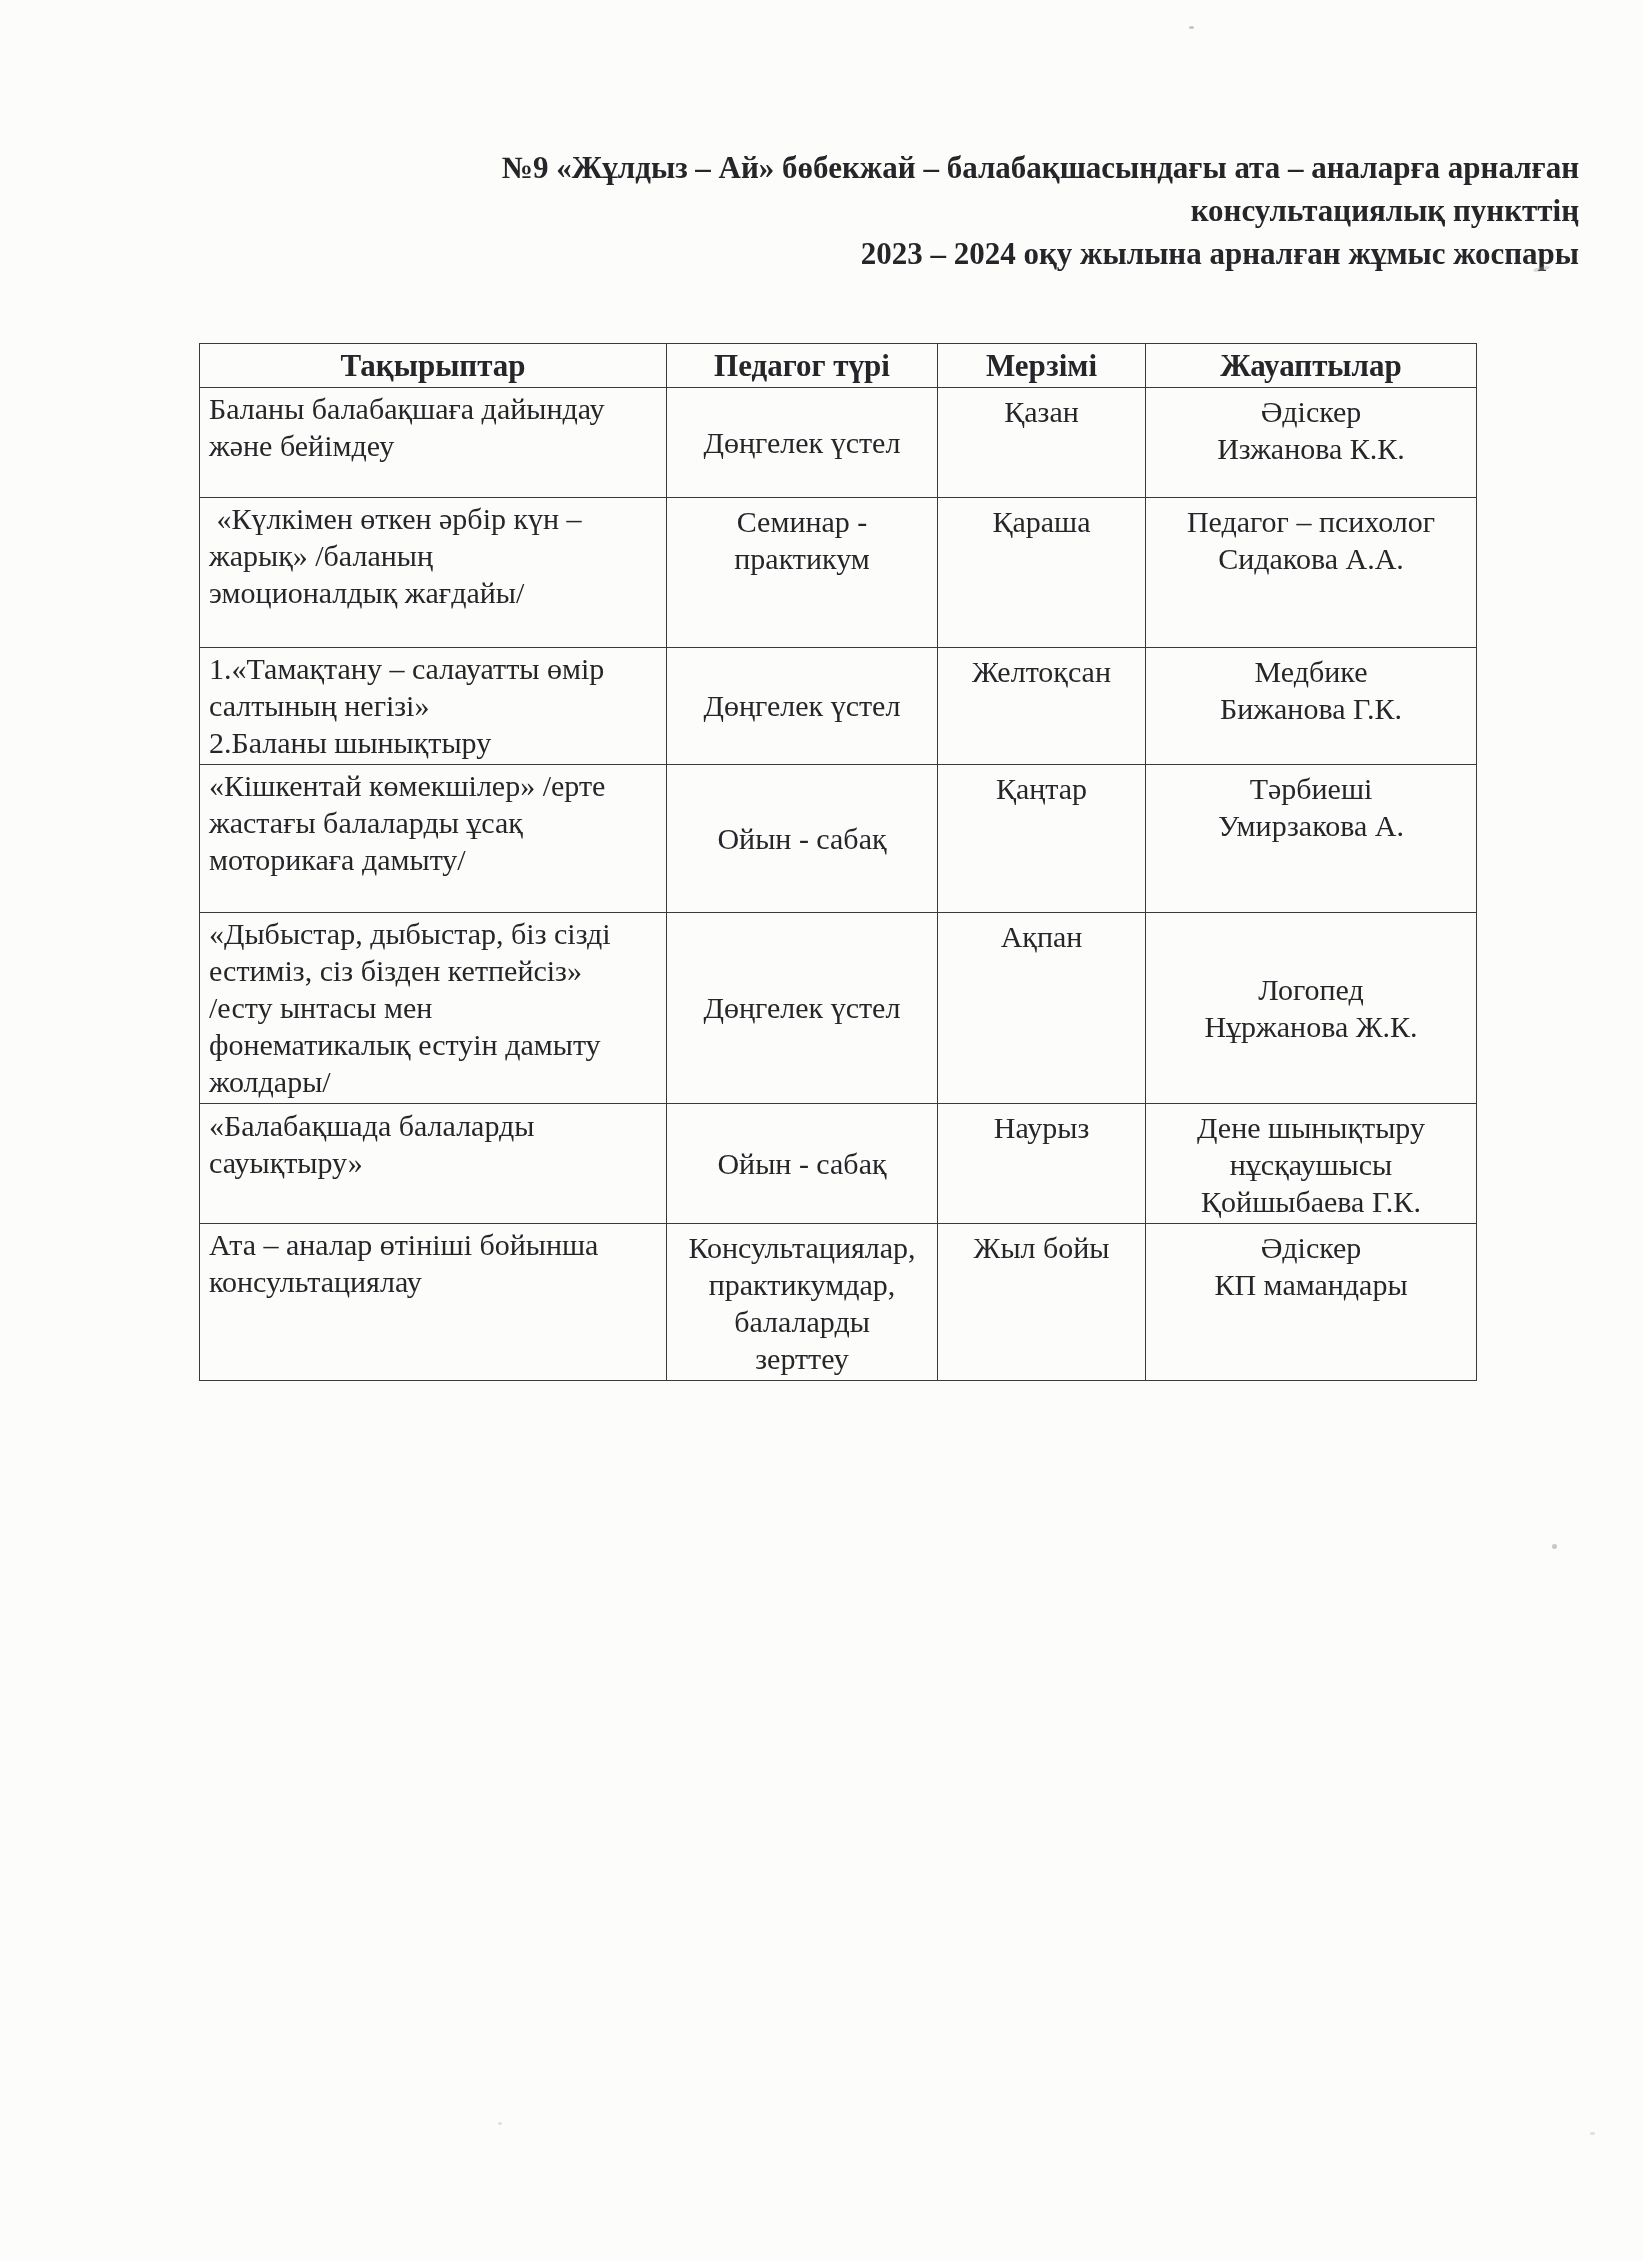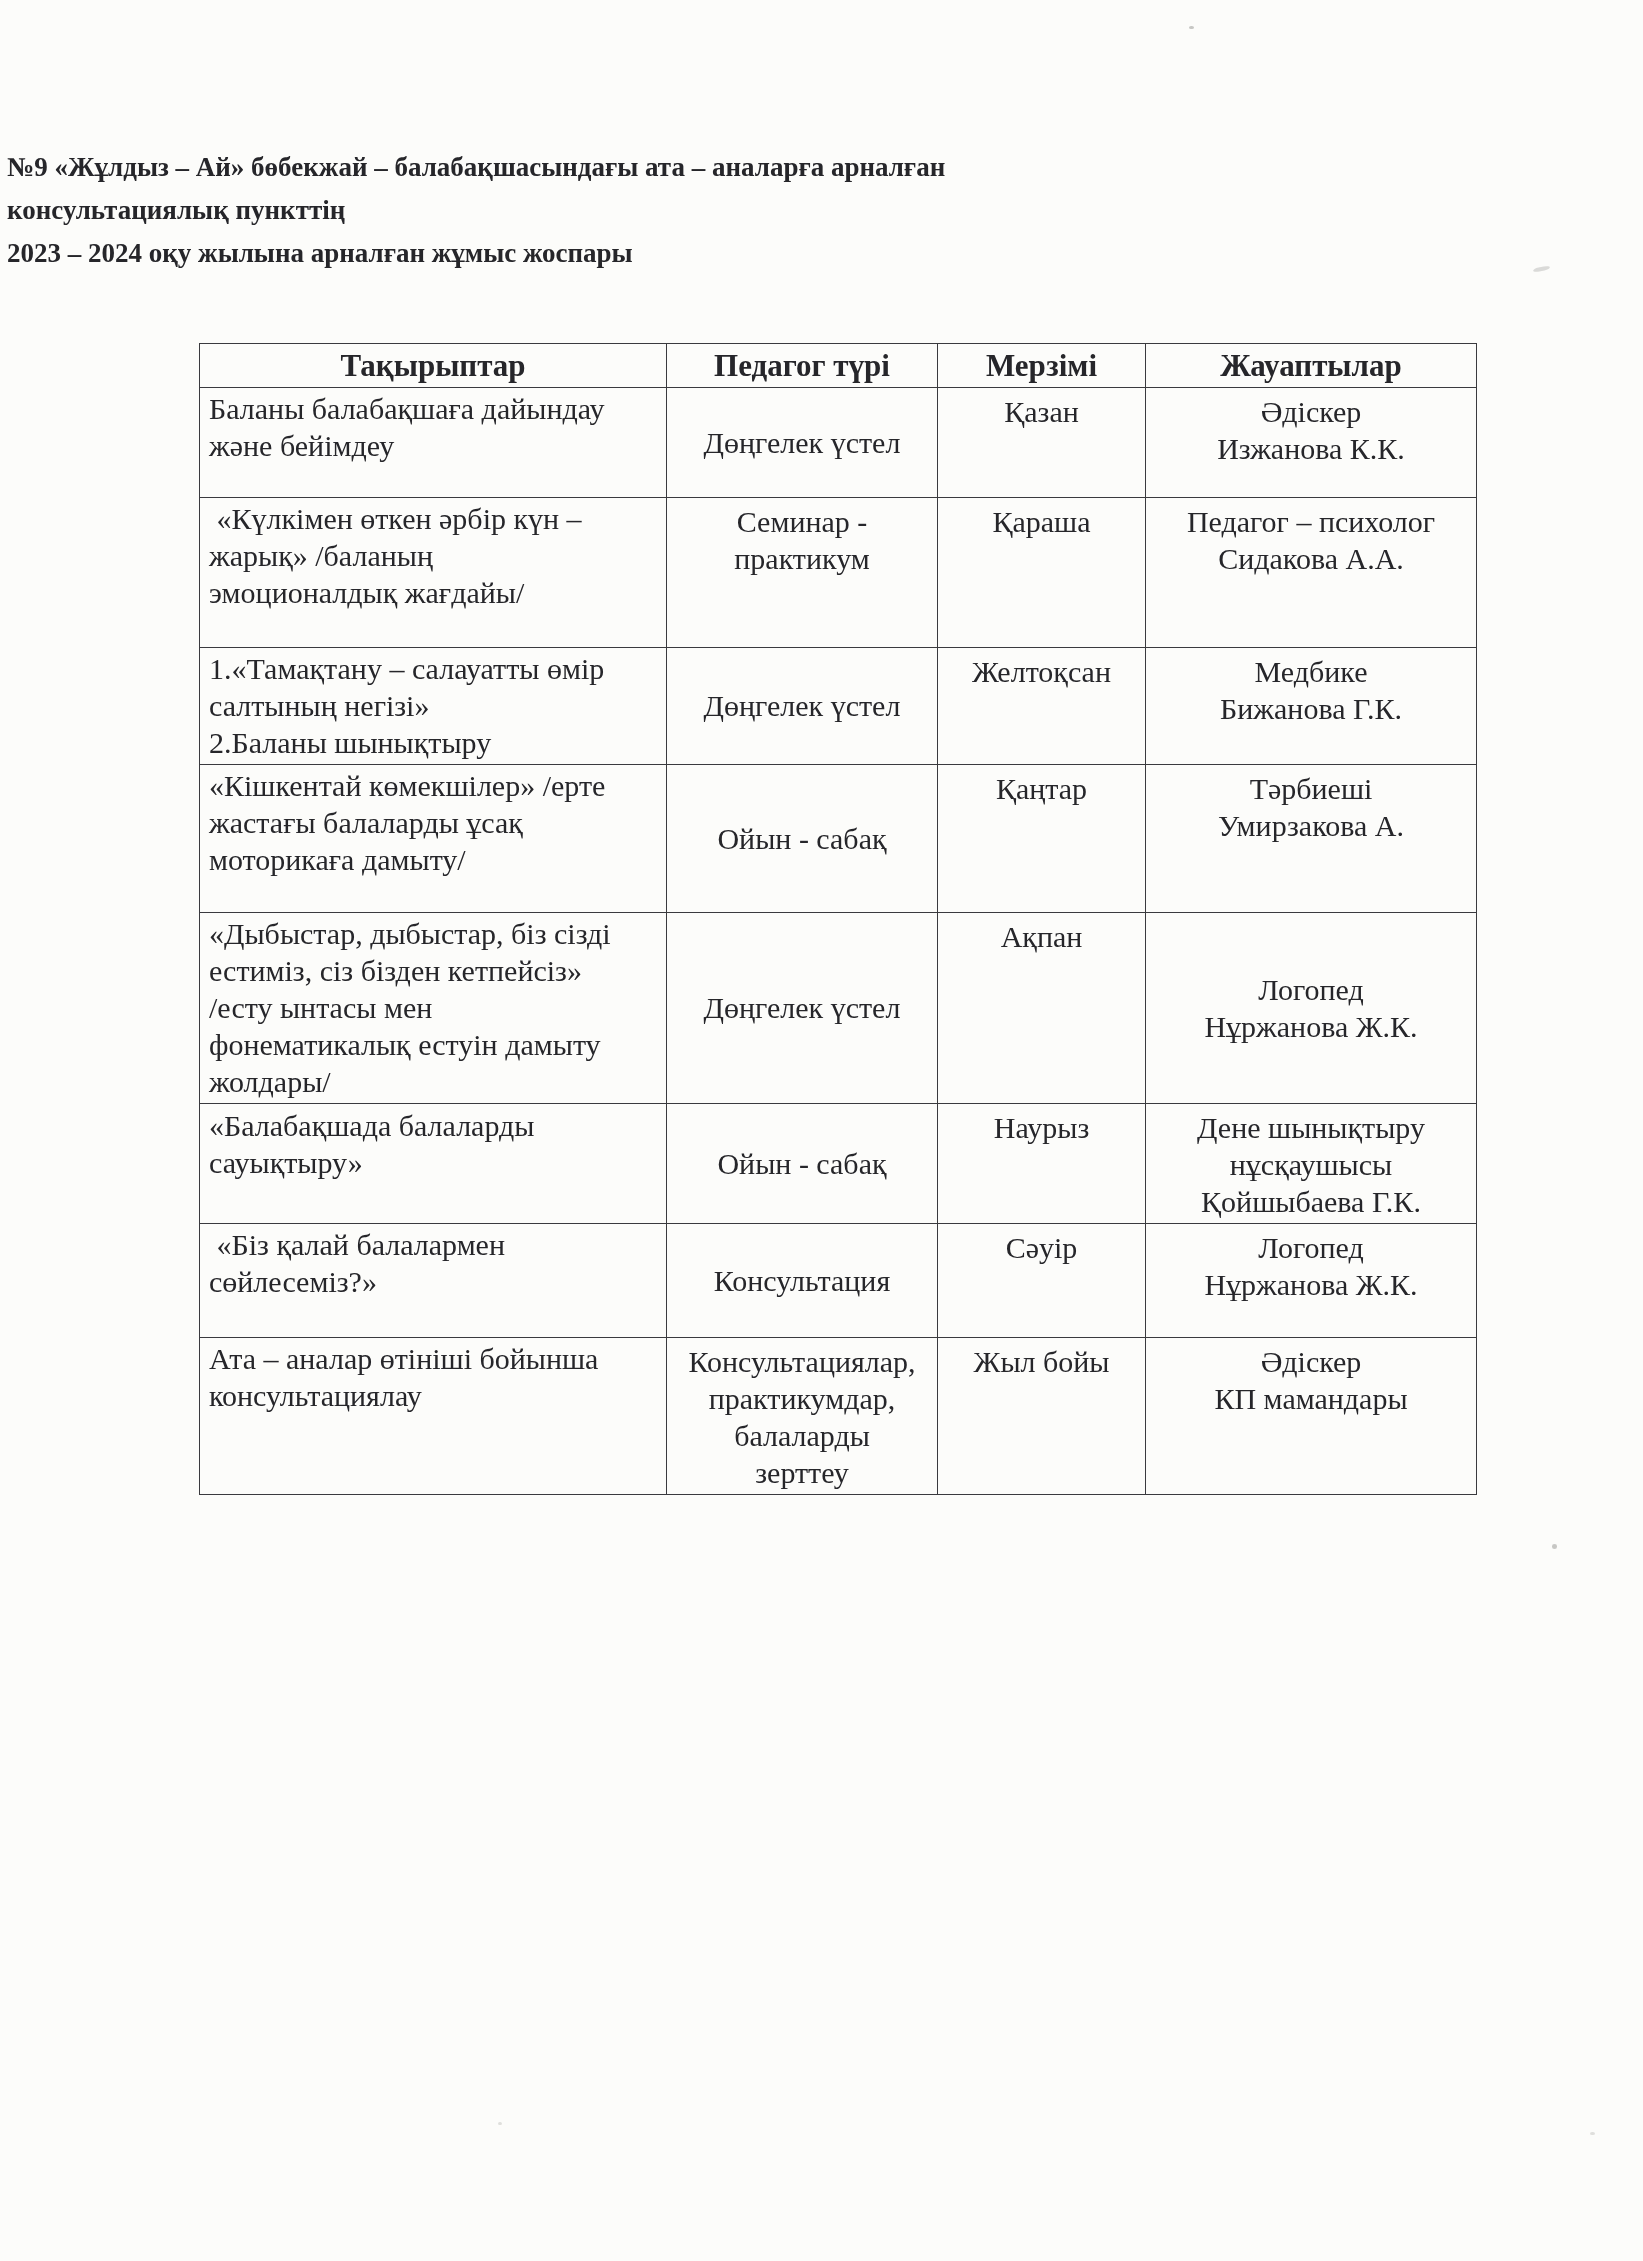--- a/index.html
+++ b/index.html
@@ -13,26 +13,25 @@
     background:var(--paper);
     font-family:"Liberation Serif","DejaVu Serif",serif;
     color:var(--ink);
     position:relative;
     overflow:hidden;
   }
   .page{position:absolute;inset:0;}
   .doc-title{
     position:absolute;
     top:146px;left:0;width:1579px;
-    text-align:left;
+    text-align:right;
     font-weight:bold;
-    font-size:27px;
+    font-size:31px;
     line-height:43px;
     letter-spacing:0px;
-    margin-left:7px;
   }
   .plan-table{
     position:absolute;
     top:343px;left:199px;
     width:1278px;
     border-collapse:collapse;
     table-layout:fixed;
     font-size:30px;
     line-height:37px;
   }
@@ -150,28 +149,20 @@
         </tr>
         <tr style="height: 117px;">
           <td>«Балабақшада балаларды
 сауықтыру»</td>
           <td class="c vm">Ойын - сабақ</td>
           <td class="c vt">Наурыз</td>
           <td class="c vt">Дене шынықтыру
 нұсқаушысы
 Қойшыбаева Г.К.</td>
         </tr>
-        <tr style="height: 114px;">
-          <td> «Біз қалай балалармен
-сөйлесеміз?»</td>
-          <td class="c vm">Консультация</td>
-          <td class="c vt">Сәуір</td>
-          <td class="c vt">Логопед
-Нұржанова Ж.К.</td>
-        </tr>
         <tr style="height: 148px;">
           <td>Ата – аналар өтініші бойынша
 консультациялау</td>
           <td class="c vt">Консультациялар,
 практикумдар,
 балаларды
 зерттеу</td>
           <td class="c vt">Жыл бойы</td>
           <td class="c vt">Әдіскер
 КП мамандары</td>

